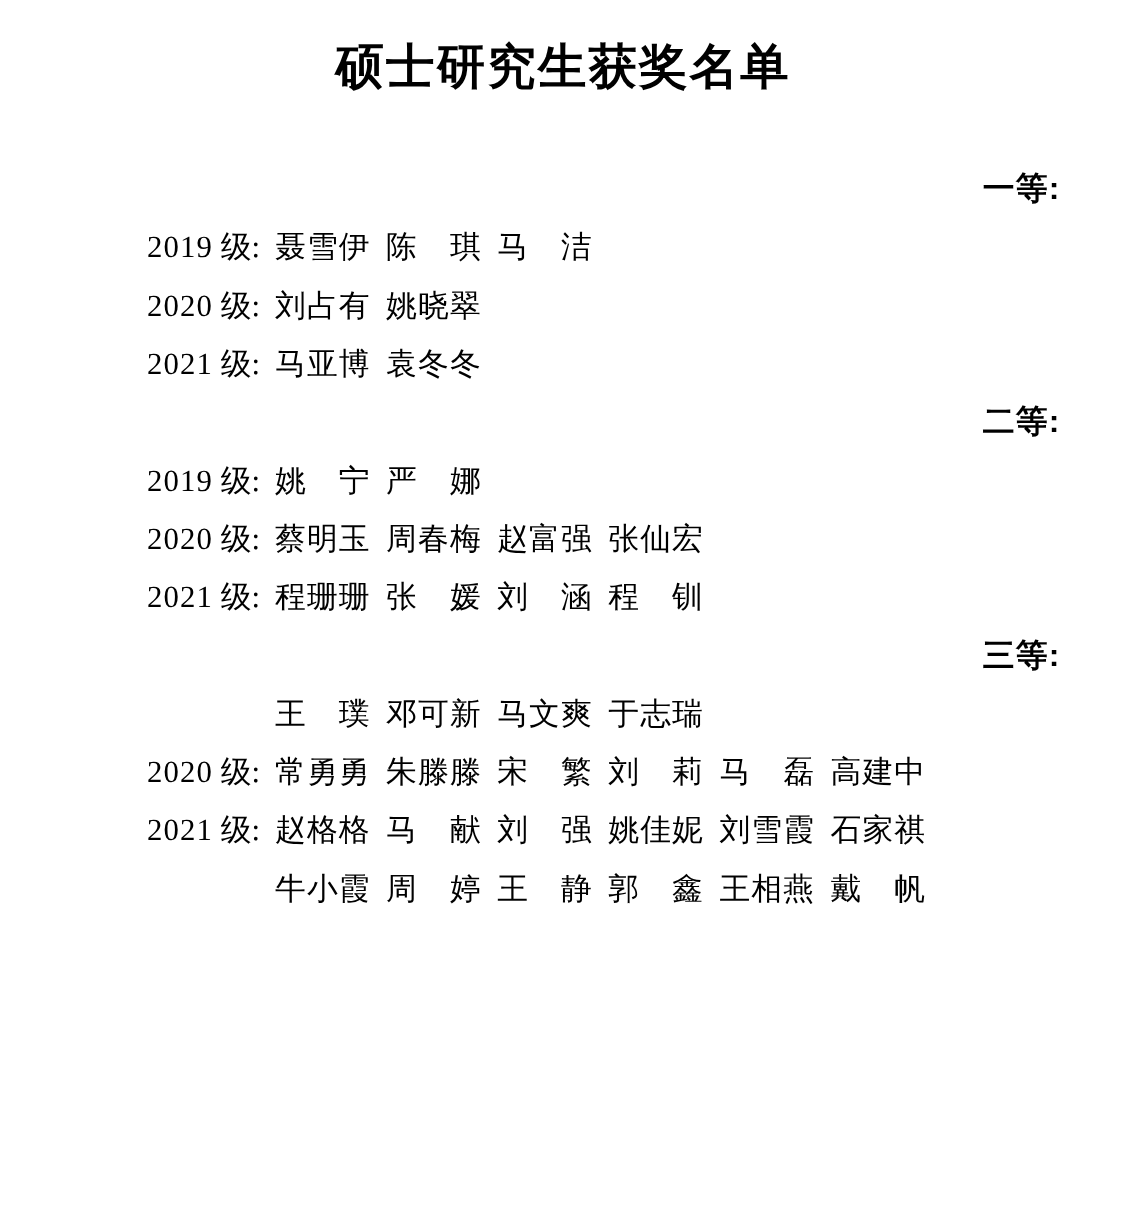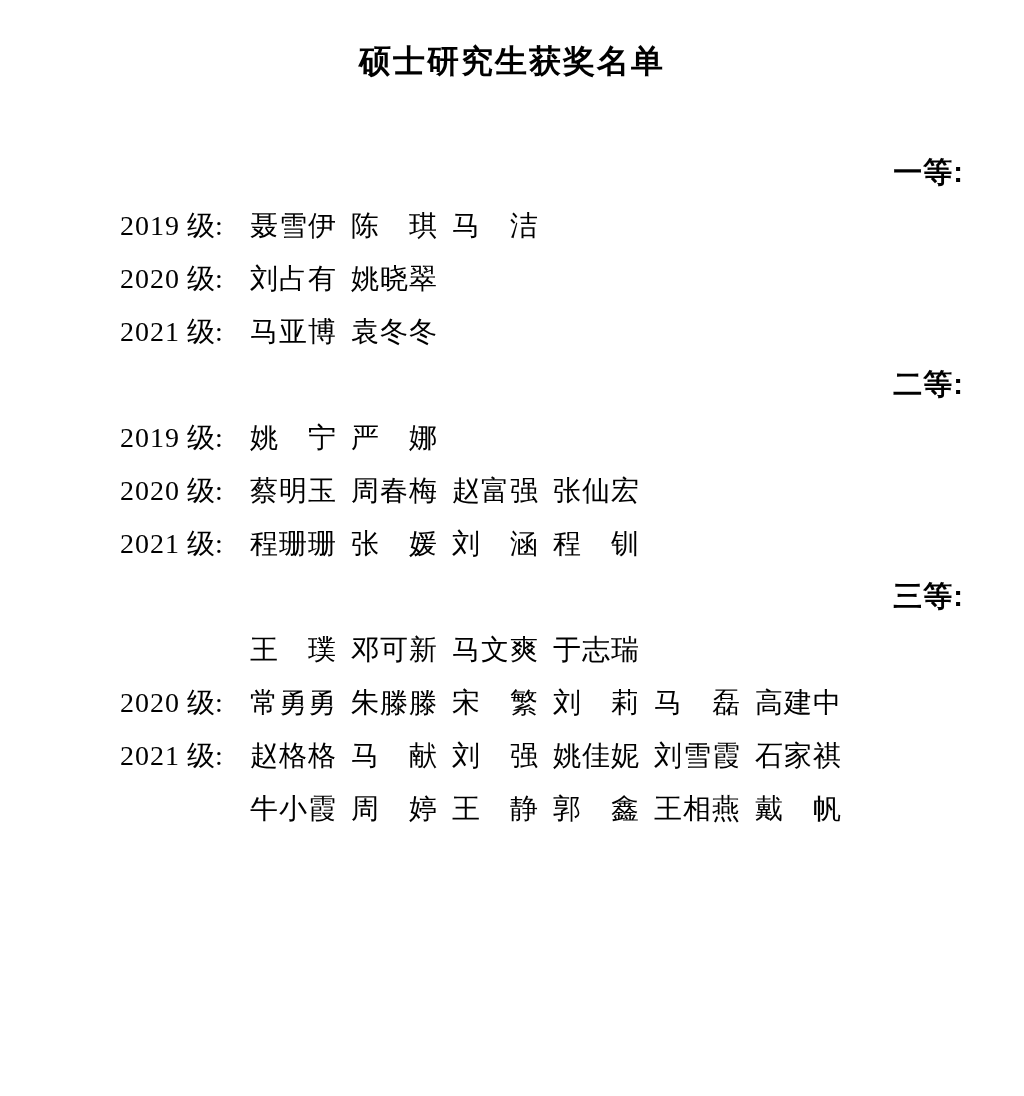--- a/index.html
+++ b/index.html
@@ -15,21 +15,21 @@
     color: #000000;
     overflow: hidden;
     font-family: "Liberation Serif", "DejaVu Serif", serif;
   }
   .doc-title {
     margin: 0;
     padding-top: 40px;
     text-align: center;
     font-family: "Liberation Sans", "DejaVu Sans", sans-serif;
     font-weight: 700;
-    font-size: 32px;
+    font-size: 44px;
     line-height: 42px;
     letter-spacing: 2px;
     color: #000000;
   }
   .content {
     margin-top: 64px;
     margin-left: 120px;
     margin-right: 60px;
     font-size: 28px;
     color: #000000;
@@ -46,20 +46,21 @@
     line-height: 53px;
     white-space: nowrap;
   }
   .award-line.cont {
     padding-left: 130px;
   }
   .year-label {
     display: inline-block;
     width: 130px;
     vertical-align: top;
+    text-align: center;
   }
   .year-num {
     font-family: "Liberation Serif", "DejaVu Serif", serif;
     letter-spacing: 1px;
   }
   .year-suffix {
     margin-left: 7px;
   }
   .names {
     letter-spacing: 1px;

